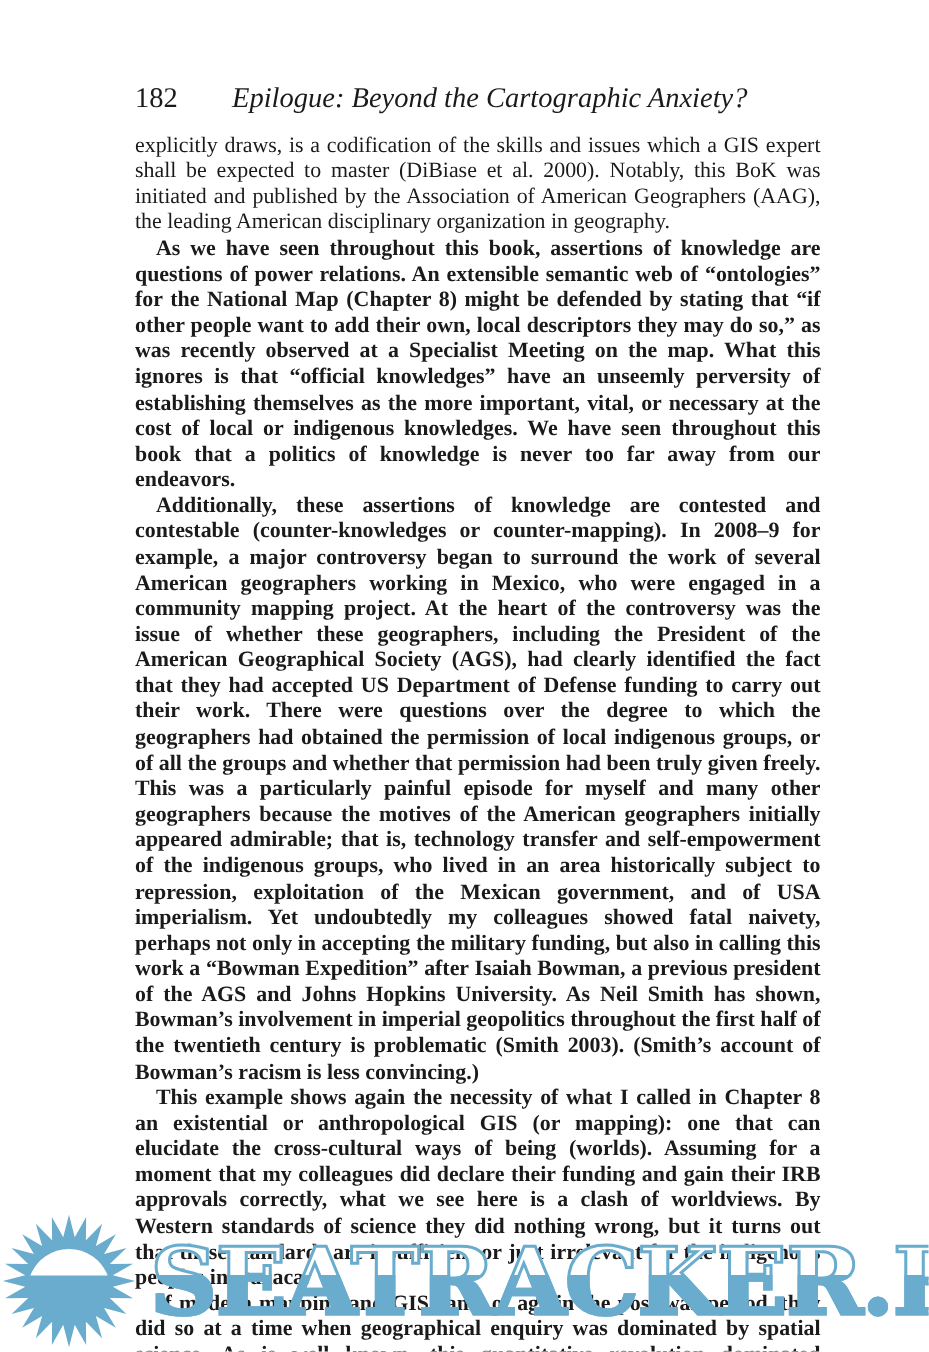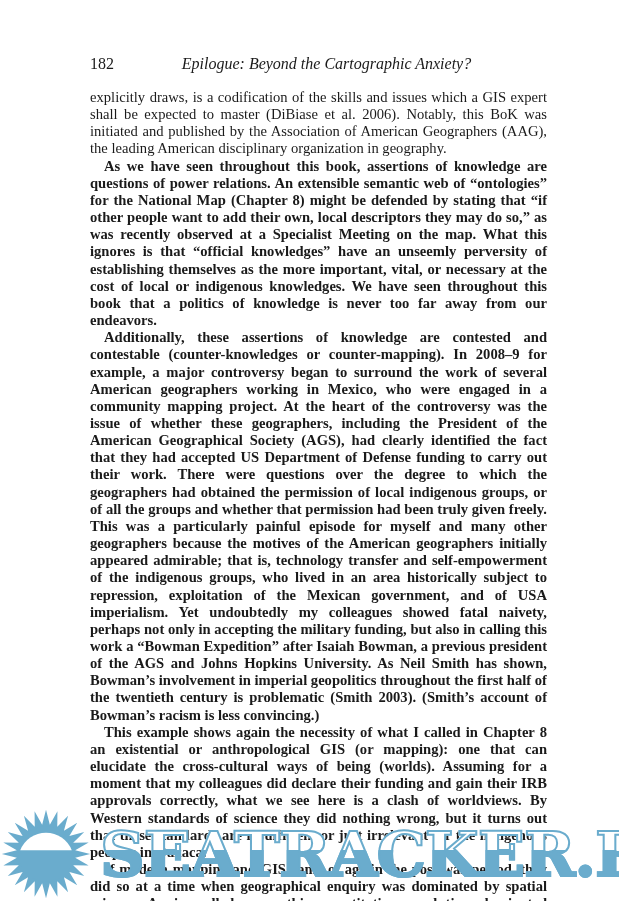--- a/index.html
+++ b/index.html
@@ -3,21 +3,21 @@
 <meta charset="utf-8">
 <style>
   html, body { margin: 0; padding: 0; background: #ffffff; }
   body { width: 619px; height: 901px; position: relative; overflow: hidden; }
   .page {
     position: absolute; left: 0; top: 0; width: 619px; height: 901px; background: #fff;
   }
   .running-head {
     position: absolute; left: 90px; top: 55px; width: 457px; height: 20px;
     font-family: "Liberation Serif", "DejaVu Serif", serif;
-    font-size: 16px; color: #1a1a1a;
+    font-size: 19px; color: #1a1a1a;
   }
   .page-number { position: absolute; left: 0; top: 0; }
   .running-title { position: absolute; left: 0; right: 0; top: 0; text-align: center; font-style: italic; padding-left: 16px; }
   .body-text {
     position: absolute; left: 90px; top: 89px; width: 457px;
     font-family: "Liberation Serif", "DejaVu Serif", serif;
     font-size: 14.6px; line-height: 17.15px; color: #1a1a1a;
     text-align: justify;
   }
   .para { margin: 0; text-align: justify; }
@@ -40,21 +40,21 @@
 </head>
 <body>
 
 <div class="page">
   <div class="running-head">
     <span class="page-number">182</span>
     <span class="running-title">Epilogue: Beyond the Cartographic Anxiety?</span>
   </div>
 
   <div class="body-text">
-    <p class="para">explicitly draws, is a codification of the skills and issues which a GIS expert shall be expected to master (DiBiase et al. 2006). Notably, this BoK was initiated and published by the Association of American Geographers (AAG), the leading American disciplinary organization in geography.</p>
+    <p class="para">explicitly draws, is a codification of the skills and issues which a GIS expert shall be expected to master (DiBiase et al. 2000). Notably, this BoK was initiated and published by the Association of American Geographers (AAG), the leading American disciplinary organization in geography.</p>
     <p class="para indent">As we have seen throughout this book, assertions of knowledge are questions of power relations. An extensible semantic web of “ontologies” for the National Map (Chapter 8) might be defended by stating that “if other people want to add their own, local descriptors they may do so,” as was recently observed at a Specialist Meeting on the map. What this ignores is that “official knowledges” have an unseemly perversity of establishing themselves as the more important, vital, or necessary at the cost of local or indigenous knowledges. We have seen throughout this book that a politics of knowledge is never too far away from our endeavors.</p>
     <p class="para indent">Additionally, these assertions of knowledge are contested and contestable (counter-knowledges or counter-mapping). In 2008–9 for example, a major controversy began to surround the work of several American geographers working in Mexico, who were engaged in a community mapping project. At the heart of the controversy was the issue of whether these geographers, including the President of the American Geographical Society (AGS), had clearly identified the fact that they had accepted US Department of Defense funding to carry out their work. There were questions over the degree to which the geographers had obtained the permission of local indigenous groups, or of all the groups and whether that permission had been truly given freely. This was a particularly painful episode for myself and many other geographers because the motives of the American geographers initially appeared admirable; that is, technology transfer and self-empowerment of the indigenous groups, who lived in an area historically subject to repression, exploitation of the Mexican government, and of USA imperialism. Yet undoubtedly my colleagues showed fatal naivety, perhaps not only in accepting the military funding, but also in calling this work a “Bowman Expedition” after Isaiah Bowman, a previous president of the AGS and Johns Hopkins University. As Neil Smith has shown, Bowman’s involvement in imperial geopolitics throughout the first half of the twentieth century is problematic (Smith 2003). (Smith’s account of Bowman’s racism is less convincing.)</p>
     <p class="para indent">This example shows again the necessity of what I called in Chapter 8 an existential or anthropological GIS (or mapping): one that can elucidate the cross-cultural ways of being (worlds). Assuming for a moment that my colleagues did declare their funding and gain their IRB approvals correctly, what we see here is a clash of worldviews. By Western standards of science they did nothing wrong, but it turns out that these standards are insufficient or just irrelevant for the indigenous peoples in Oaxaca.</p>
     <p class="para indent">If modern mapping and GIS came of age in the post-war period, they did so at a time when geographical enquiry was dominated by spatial science. As is well known, this quantitative revolution dominated intellectual activity in Anglo-American geography for a number of decades during and after the war, and its cartographies were deliberately blank and placeless. Bunge’s manifesto (Bunge 1966) on theoretical geography for instance, promoted a view that cartography could be the mathematics of geography, a Cartesian space with a view from nowhere but with a view</p>
   </div>
 
   <div class="watermark">
     <svg class="wm-sun" viewBox="0 0 100 100">
       <g fill="#6aaccd">
         <polygon id="sunrays" points="50.00,2.00 54.18,18.27 62.42,3.64 62.25,20.44 74.00,8.43 69.48,24.61 83.94,16.06 75.39,30.52 91.57,26.00 79.56,37.75 96.36,37.58 81.73,45.82 98.00,50.00 81.73,54.18 96.36,62.42 79.56,62.25 91.57,74.00 75.39,69.48 83.94,83.94 69.48,75.39 74.00,91.57 62.25,79.56 62.42,96.36 54.18,81.73 50.00,98.00 45.82,81.73 37.58,96.36 37.75,79.56 26.00,91.57 30.52,75.39 16.06,83.94 24.61,69.48 8.43,74.00 20.44,62.25 3.64,62.42 18.27,54.18 2.00,50.00 18.27,45.82 3.64,37.58 20.44,37.75 8.43,26.00 24.61,30.52 16.06,16.06 30.52,24.61 26.00,8.43 37.75,20.44 37.58,3.64 45.82,18.27"></polygon>

